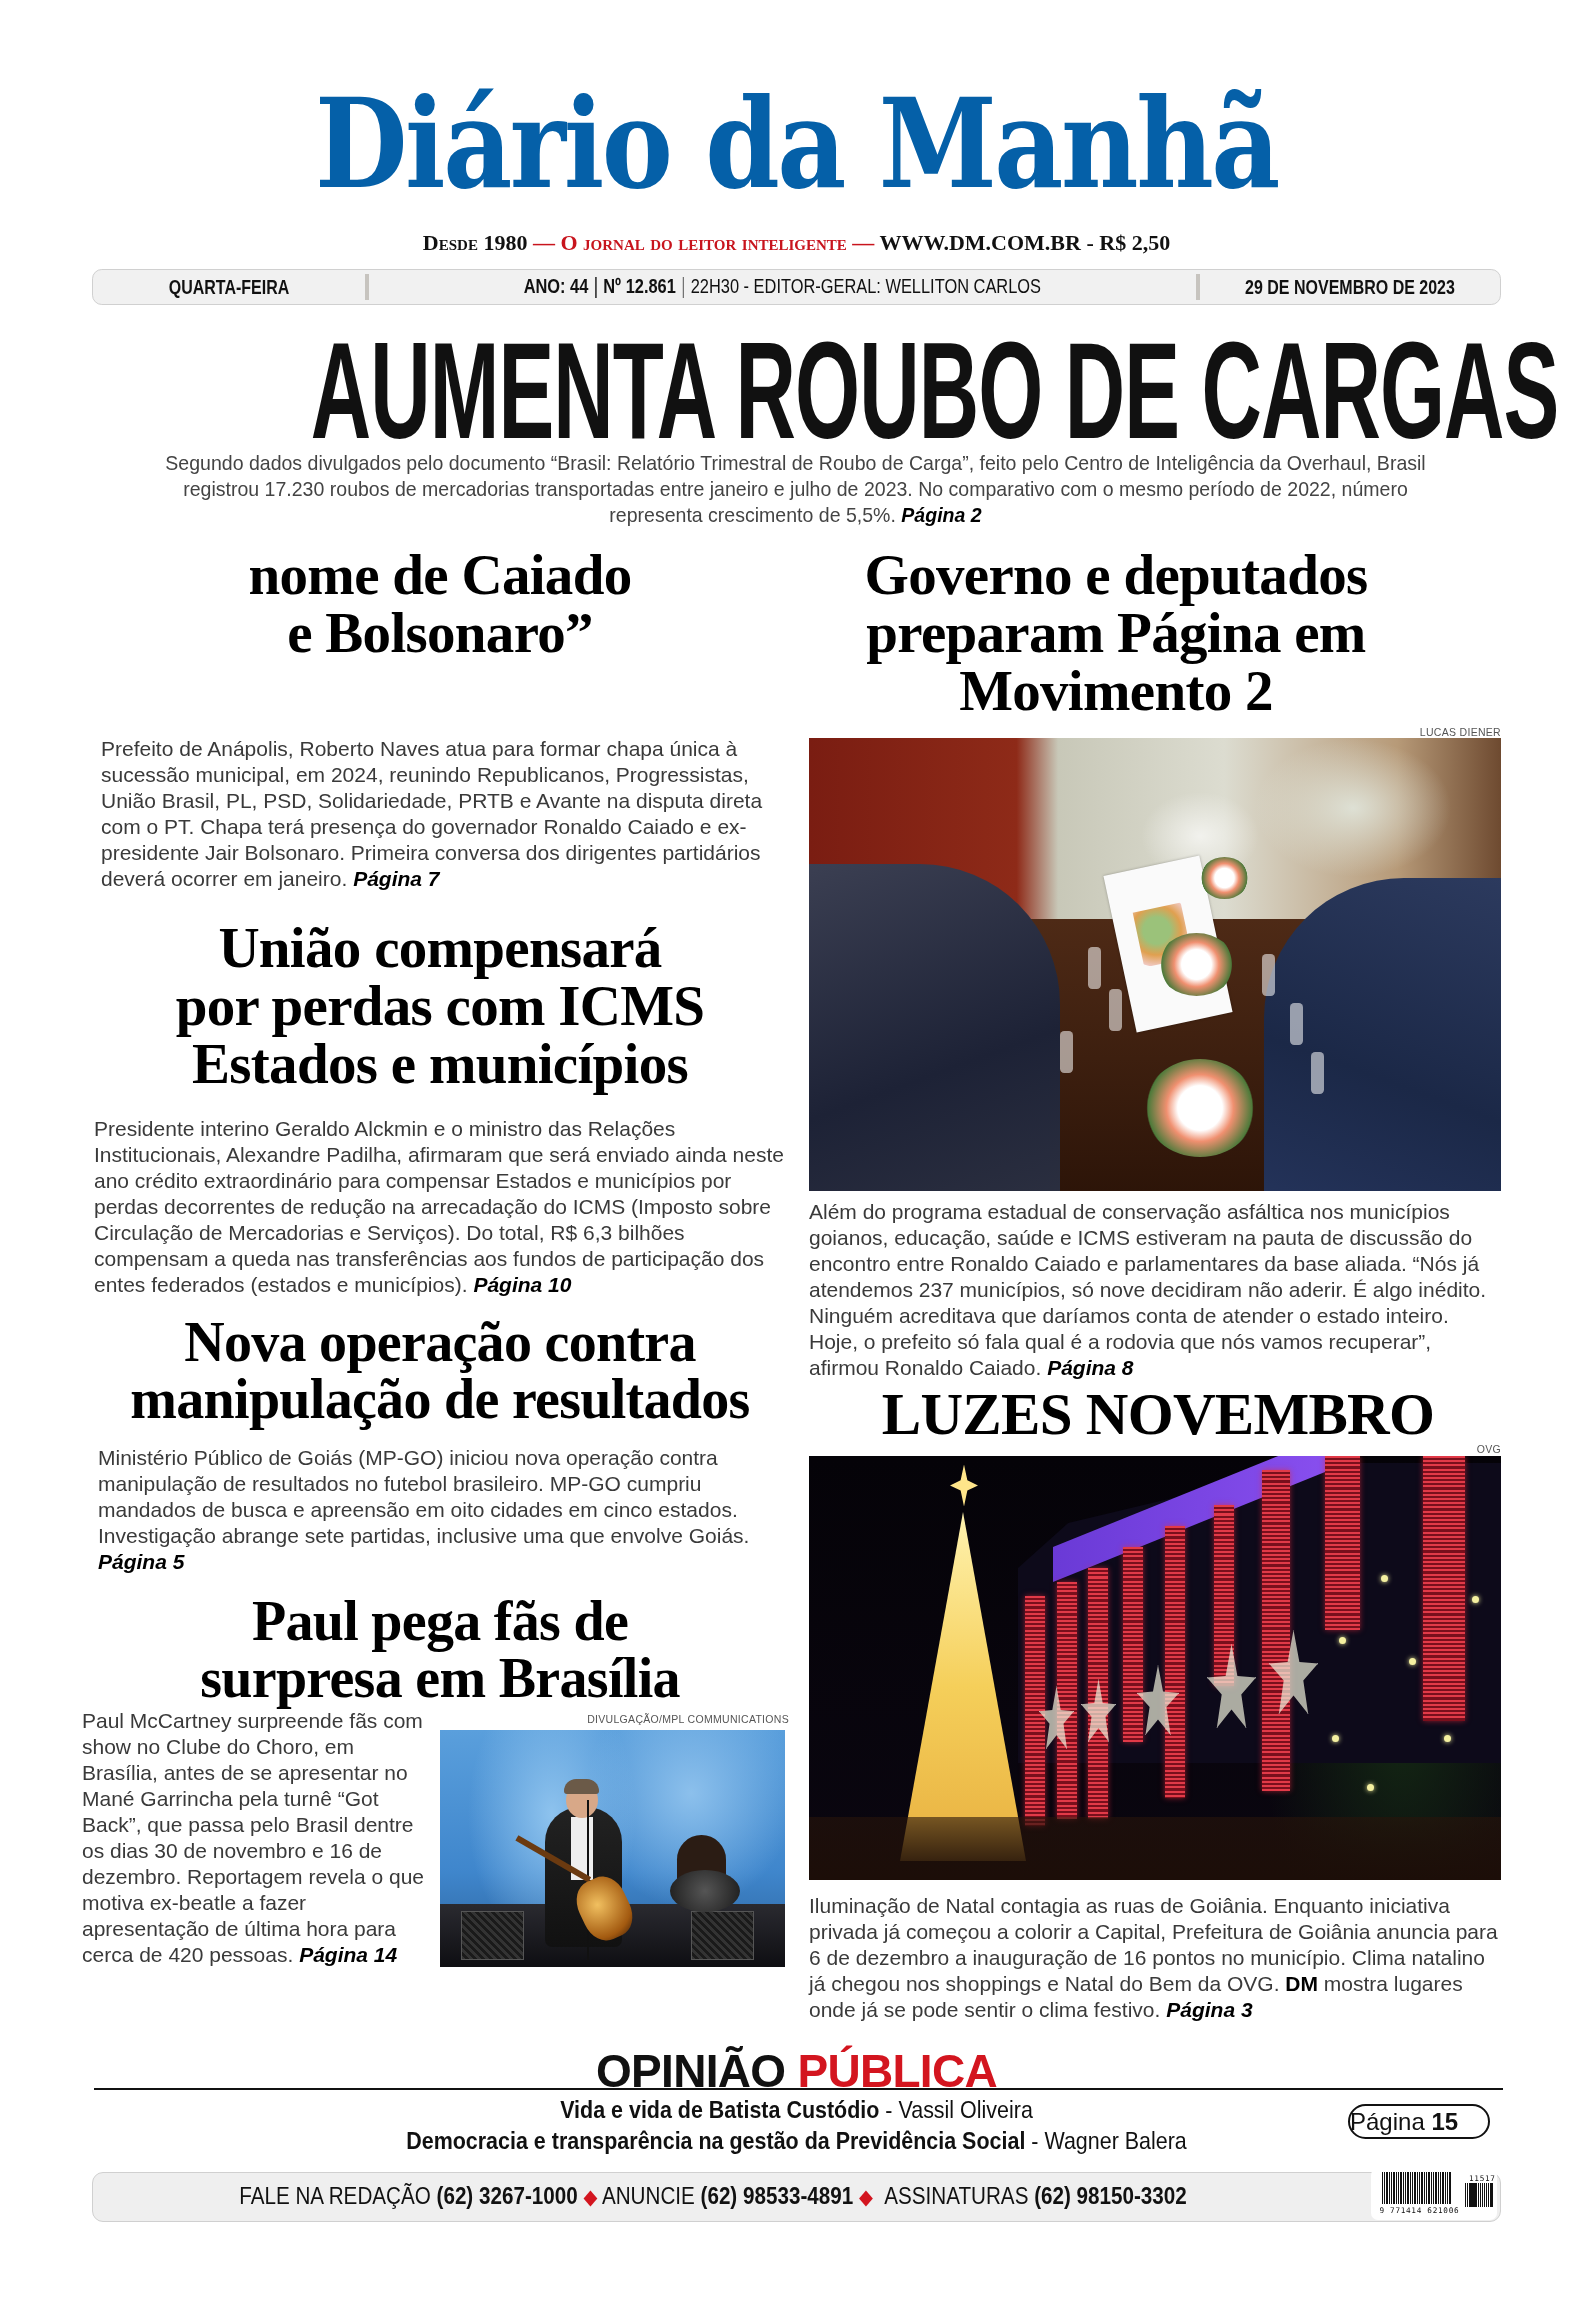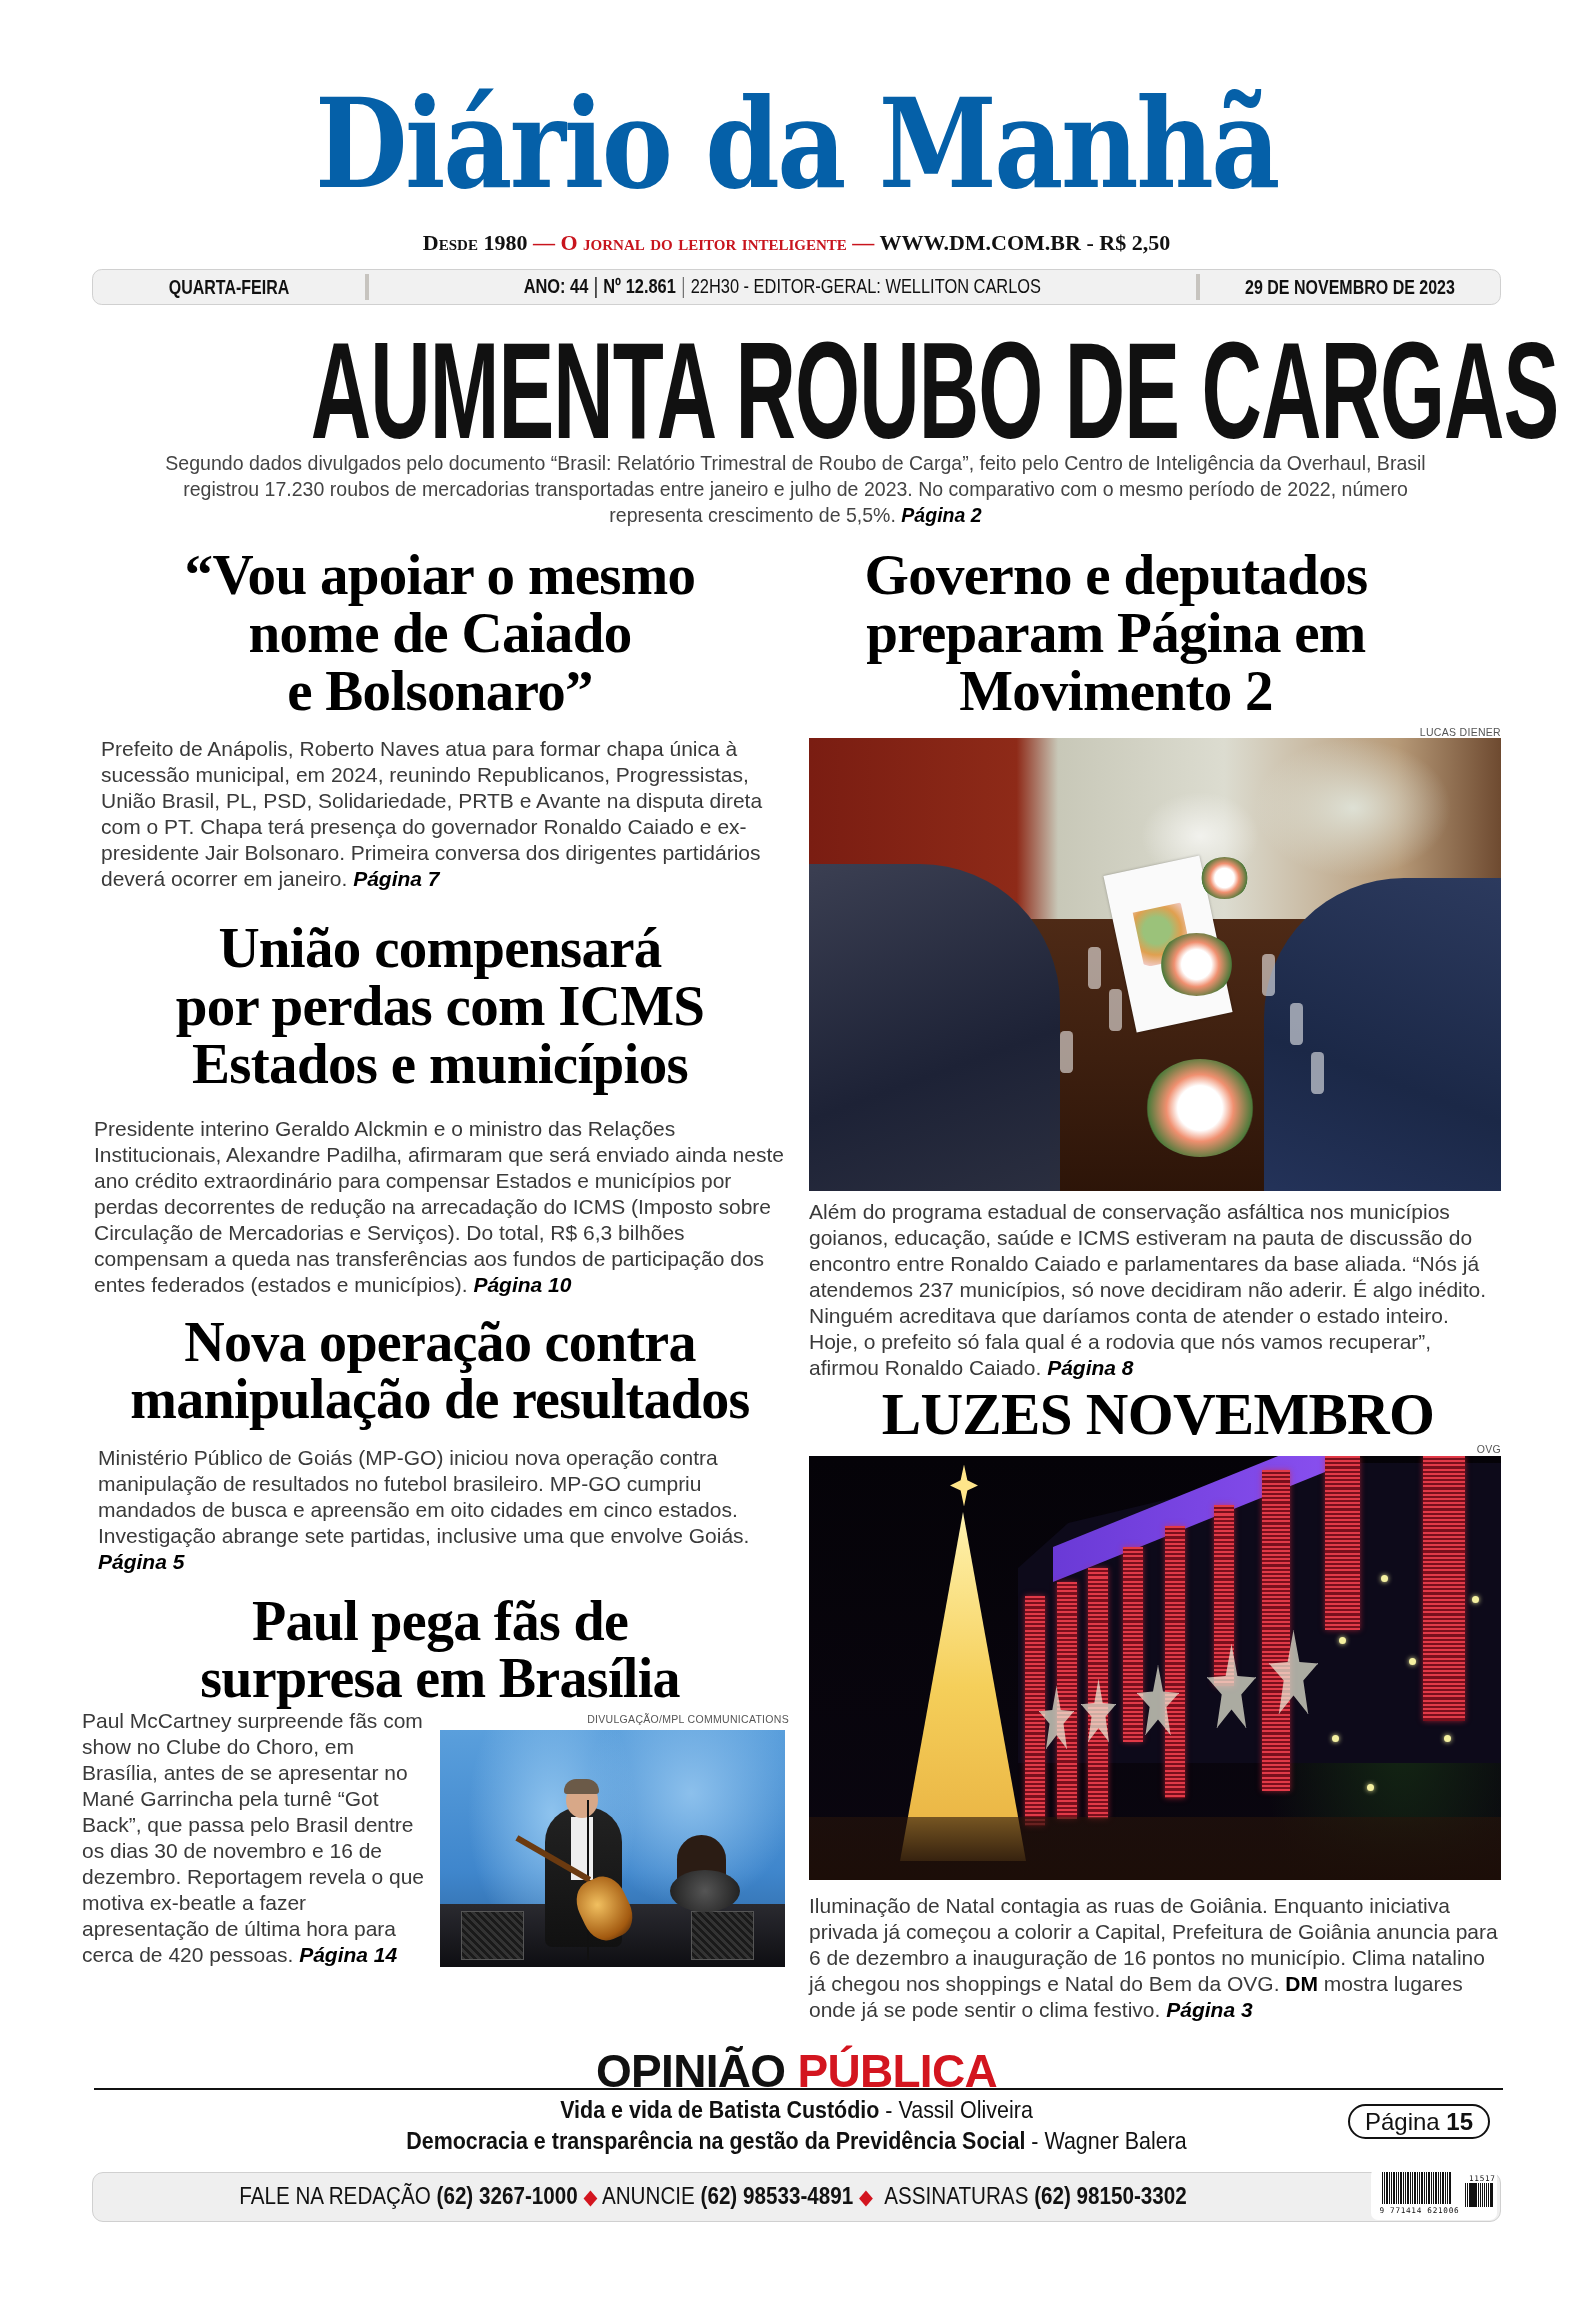--- a/index.html
+++ b/index.html
@@ -170,21 +170,21 @@
   .op-title .red { color: #d3151f; }
   .op-rule { left: 94px; top: 2088px; width: 1409px; height: 2.1px; background: #111; }
   .op-line {
     left: 0; width: 1593px; text-align: center; font-size: 24.4px; line-height: 1;
     transform: scaleX(0.88); transform-origin: center;
   }
   .op-line b { font-weight: bold; }
   .op-page {
     left: 1348px; top: 2104px; width: 142px; height: 35px;
     border: 2.1px solid #111; border-radius: 18px;
-    font-size: 24px; text-align: center; line-height: 31px;
+    font-size: 24px; line-height: 31px;
   }
   .op-page b { font-weight: bold; }
 
   
   .footer {
     left: 92px; top: 2172px; width: 1409px; height: 50px;
     background: #efefef; border: 0.7px solid #d0d0d0; border-radius: 11px;
   }
   .footer-text {
     left: 92px; top: 2184px; width: 1242px; text-align: center;
@@ -228,21 +228,20 @@
   <div class="date">29 DE NOVEMBRO DE 2023</div>
 </div>
 
 <div class="abs main-headline">AUMENTA ROUBO DE CARGAS</div>
 <div class="abs main-lede">
   <span>Segundo dados divulgados pelo documento “Brasil: Relatório Trimestral de Roubo de Carga”, feito pelo Centro de Inteligência da Overhaul, Brasil registrou 17.230 roubos de mercadorias transportadas entre janeiro e julho de 2023. No comparativo com o mesmo período de 2022, número representa crescimento de 5,5%.</span>
   <span class="pg">Página 2</span>
 </div>
 
 <div class="abs story-head" style="left:91px; top:546px; width:698px; font-size:57px;">
-  <div>“Vou apoiar o mesmo</div>
   <div>nome de Caiado</div>
   <div>e Bolsonaro”</div>
 </div>
 <div class="abs story-body" style="left:101px; top:736px; width:677px;">
   <span>Prefeito de Anápolis, Roberto Naves atua para formar chapa única à sucessão municipal, em 2024, reunindo Republicanos, Progressistas, União Brasil, PL, PSD, Solidariedade, PRTB e Avante na disputa direta com o PT. Chapa terá presença do governador Ronaldo Caiado e ex-presidente Jair Bolsonaro. Primeira conversa dos dirigentes partidários deverá ocorrer em janeiro.</span>
   <span class="pg">Página 7</span>
 </div>
 
 <div class="abs story-head" style="left:91px; top:919px; width:698px; font-size:57px;">
   <div>União compensará</div>

